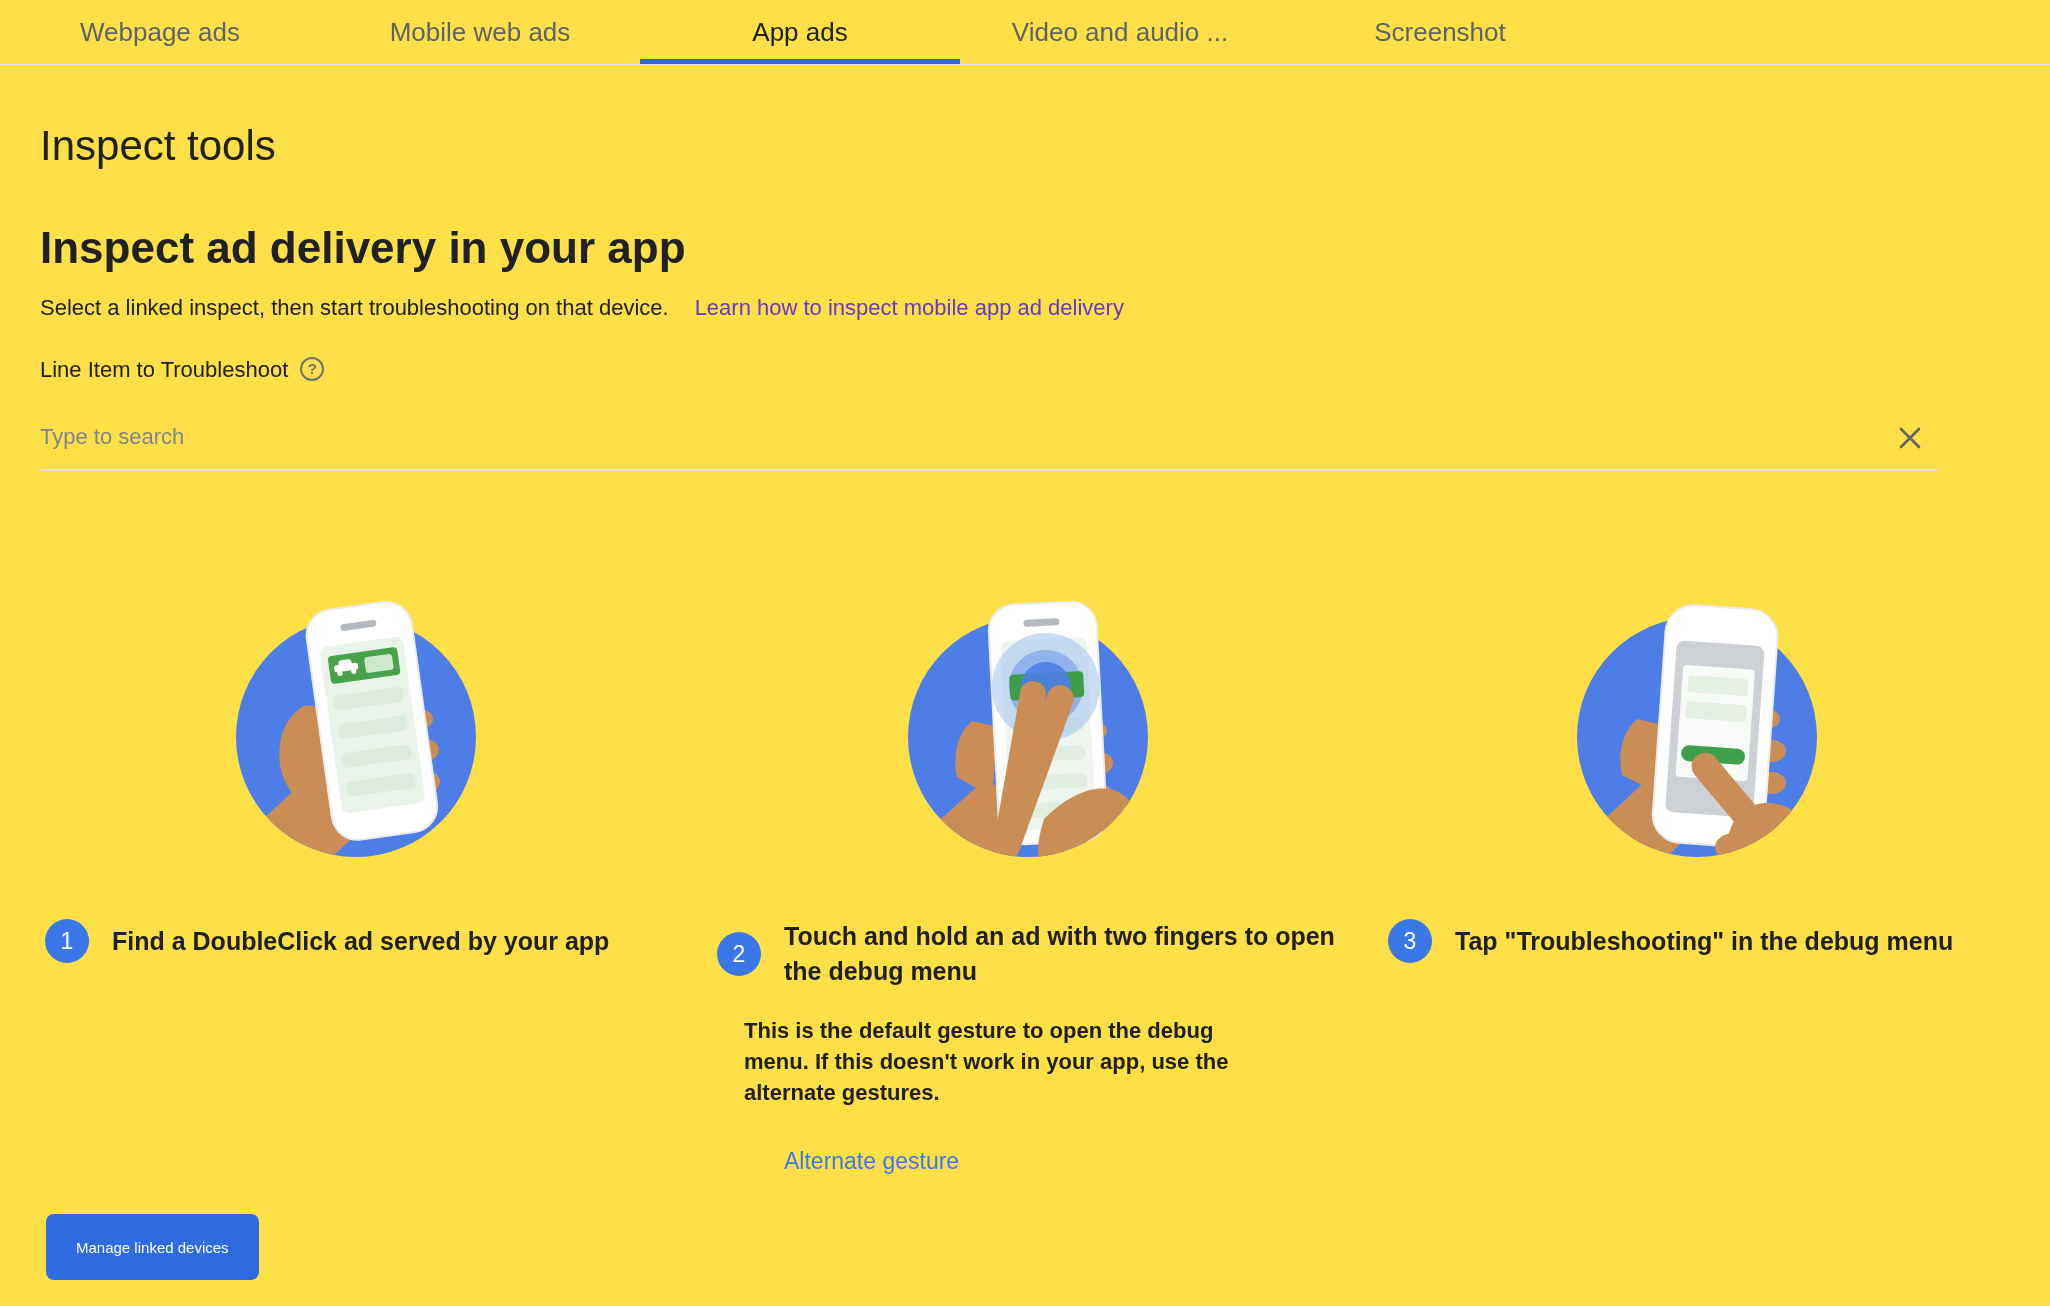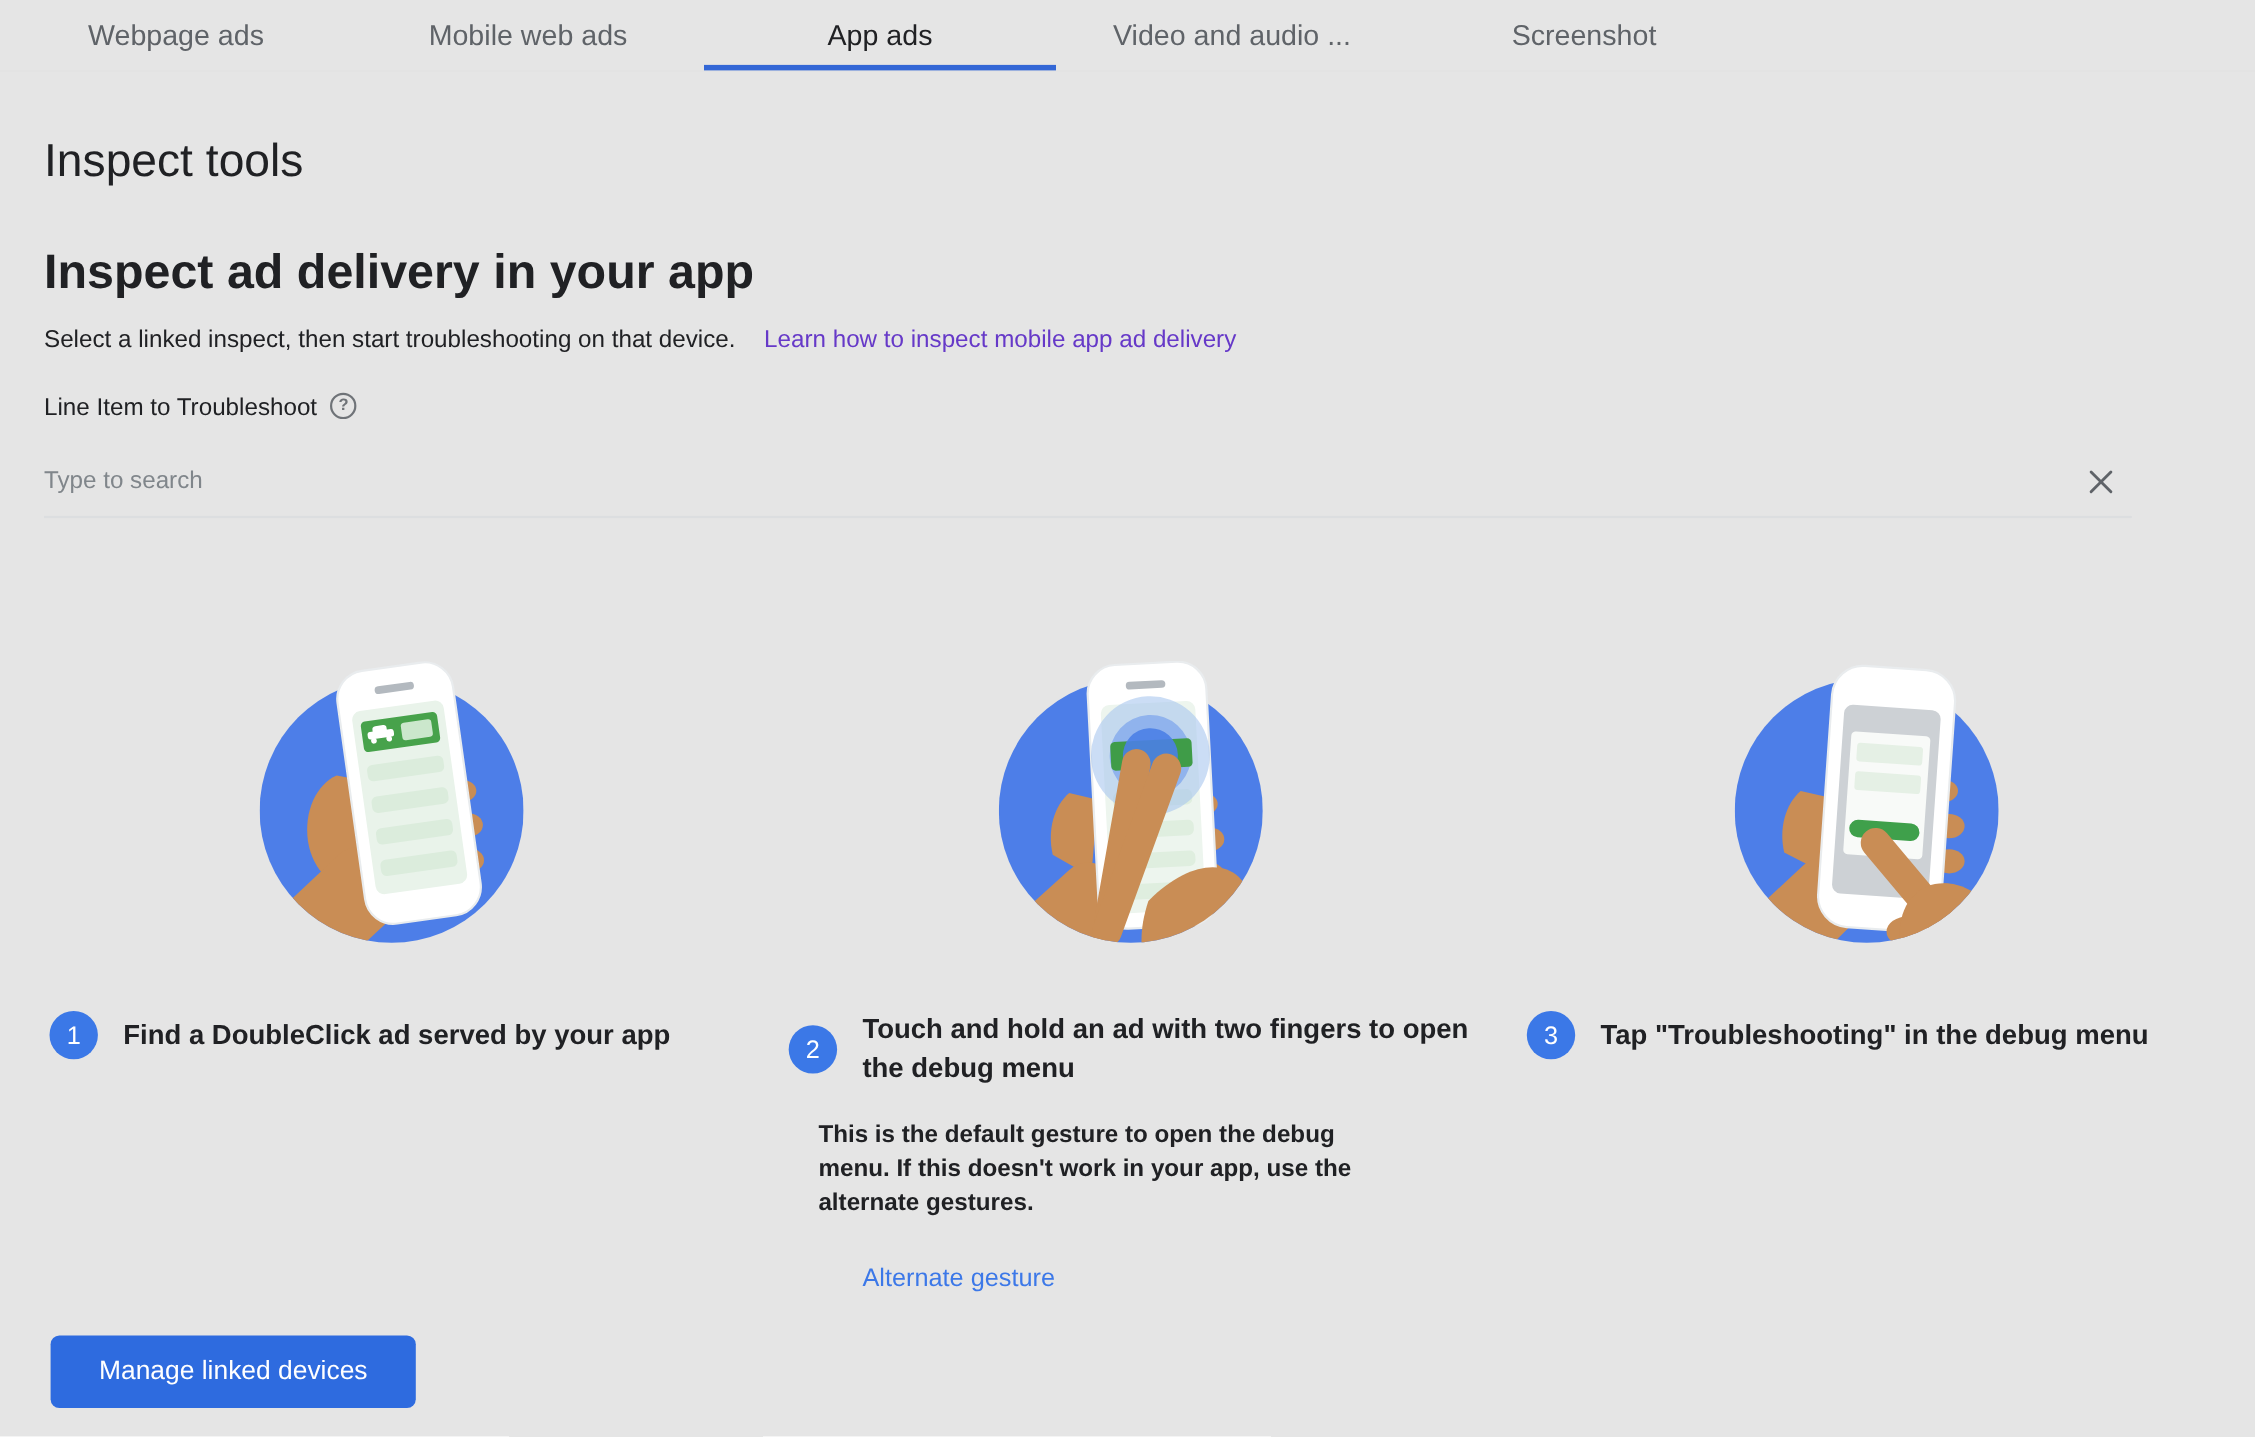--- a/index.html
+++ b/index.html
@@ -1,17 +1,17 @@
 <!DOCTYPE html>
 <html><head>
 <meta charset="utf-8">
 <style>
   html,body{margin:0;padding:0;background:#ffffff;}
   body{font-family:"Liberation Sans","DejaVu Sans",sans-serif;color:#202124;}
-  .page{position:relative;width:2050px;height:1306px;background:#e5e5e5;overflow:hidden;}
+  .page{position:relative;width:2050px;height:1306px;background:#fde047;overflow:hidden;}
 
   
   .tabbar{display:flex;height:64px;border-bottom:1px solid #e2e2e2;}
   .tab{width:320px;display:flex;align-items:center;justify-content:center;
        font-size:26px;color:#5f6368;position:relative;cursor:pointer;box-sizing:border-box;}
   .tab.active{color:#202124;font-weight:500;}
   .tab.active::after{content:"";position:absolute;left:0;right:0;bottom:0;height:5px;background:#3367d6;}
 
   
   .main{padding:0 0 0 40px;}
@@ -37,22 +37,22 @@
   .col{box-sizing:border-box;padding-right:40px;}
   .illus{height:260px;display:flex;justify-content:center;}
   .step-row{display:flex;align-items:center;column-gap:23px;margin-top:58px;padding-left:5px;}
   .badge{flex:0 0 44px;width:44px;height:44px;border-radius:50%;background:#3b78e7;color:#ffffff;
          display:flex;align-items:center;justify-content:center;font-size:23px;font-weight:500;}
   .step-title{font-size:25px;font-weight:700;line-height:35px;color:#202124;}
   .step-desc{margin:26px 0 0 32px;font-size:22px;line-height:31px;max-width:515px;color:#202124;font-weight:bold;}
   .step-link{display:inline-block;margin:40px 0 0 72px;font-size:23px;color:#3c78e8;text-decoration:none;cursor:pointer;}
 
   
-  .manage-btn{position:absolute;left:46px;top:1214px;height:66px;padding:0 44px;border:none;
-              border-radius:8px;background:#2e6bdf;color:#ffffff;font-size:24px;font-weight:500;
+  .manage-btn{position:absolute;left:46px;top:1214px;height:66px;padding:0 30px;border:none;
+              border-radius:8px;background:#2e6bdf;color:#ffffff;font-size:15px;font-weight:500;
               font-family:"Liberation Sans","DejaVu Sans",sans-serif;cursor:pointer;}
 </style>
 </head>
 <body>
 
 <div class="page">
 
   <div class="tabbar">
     <div class="tab">
         <span>Webpage ads</span>

